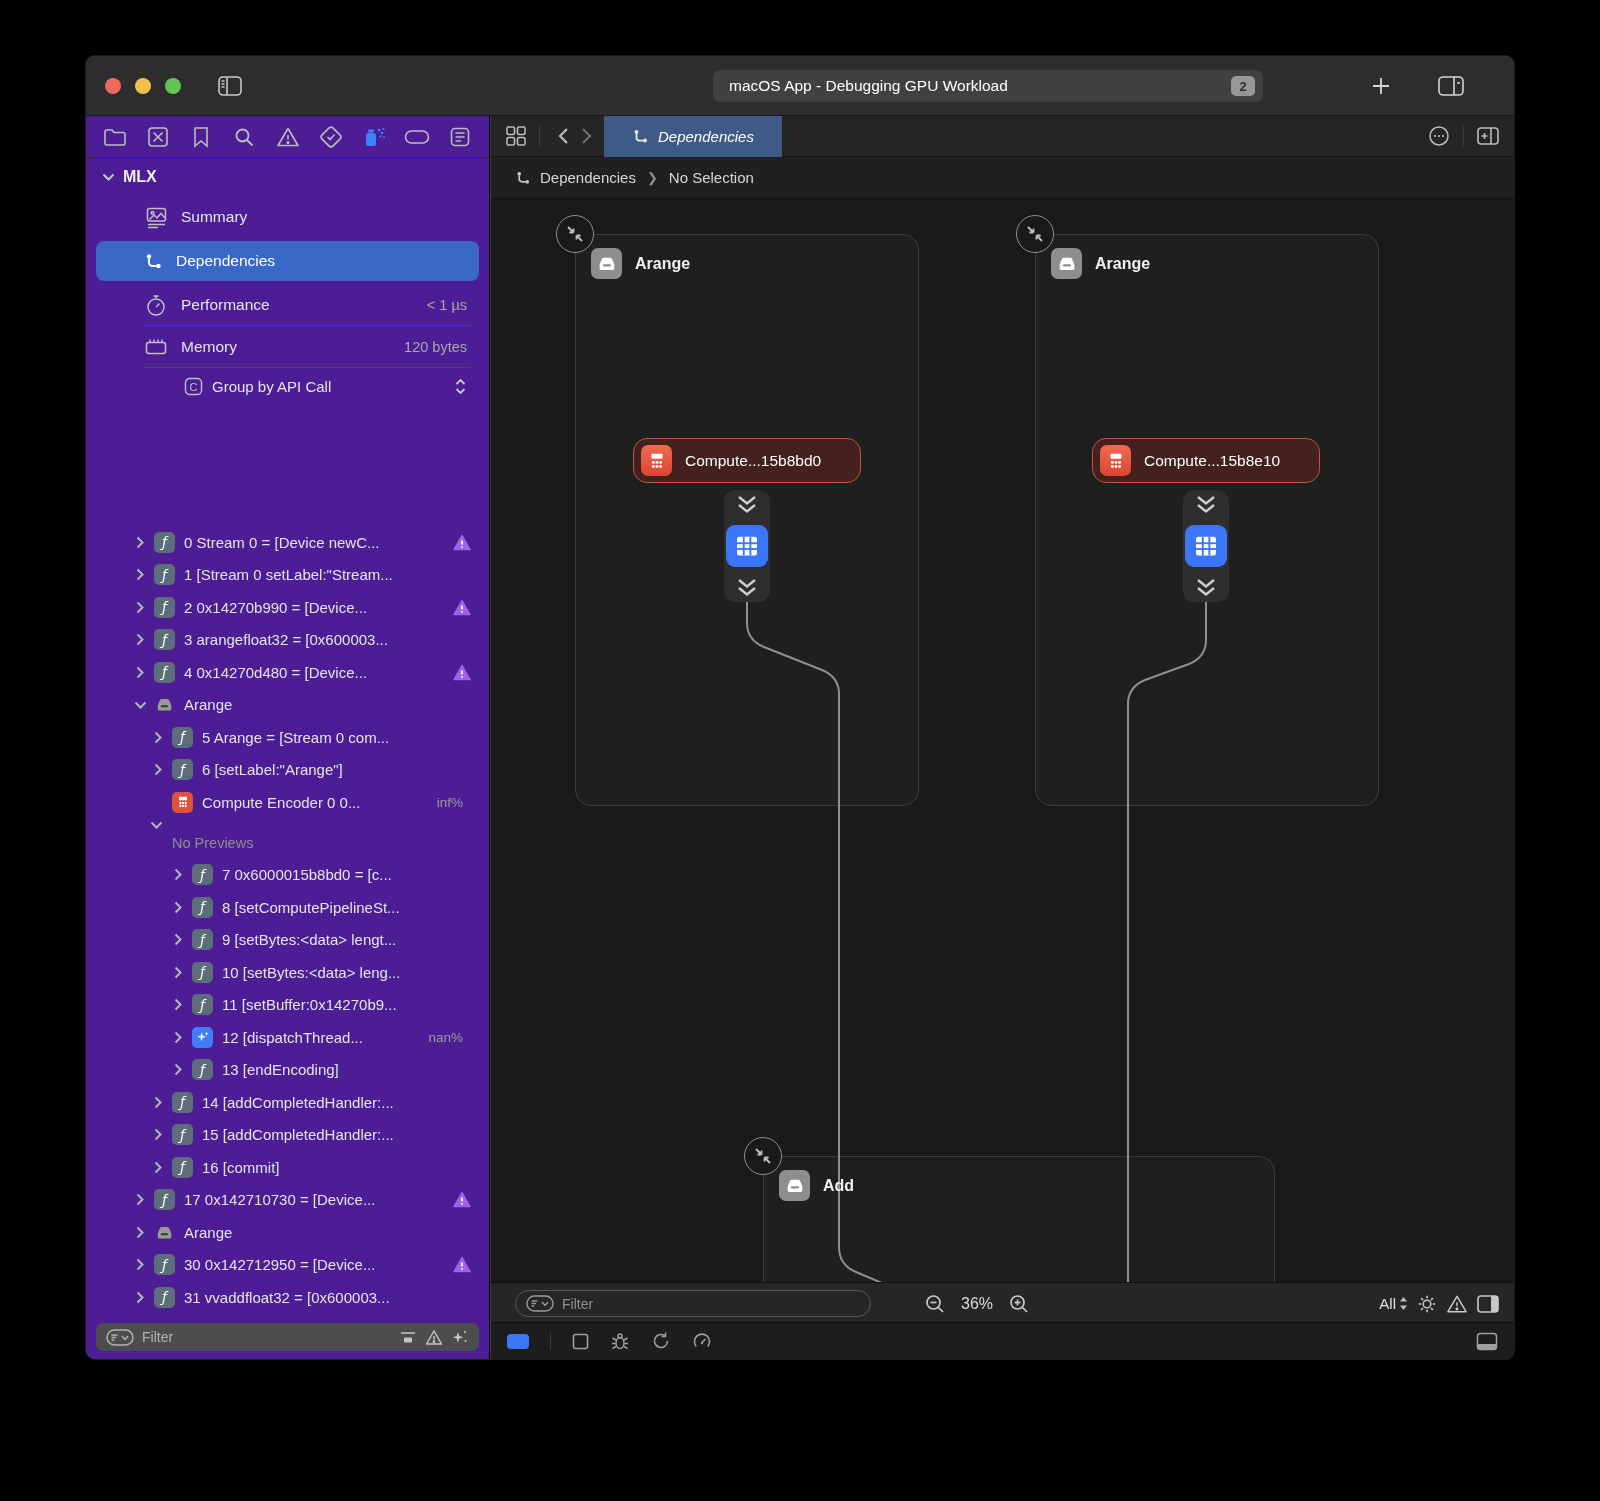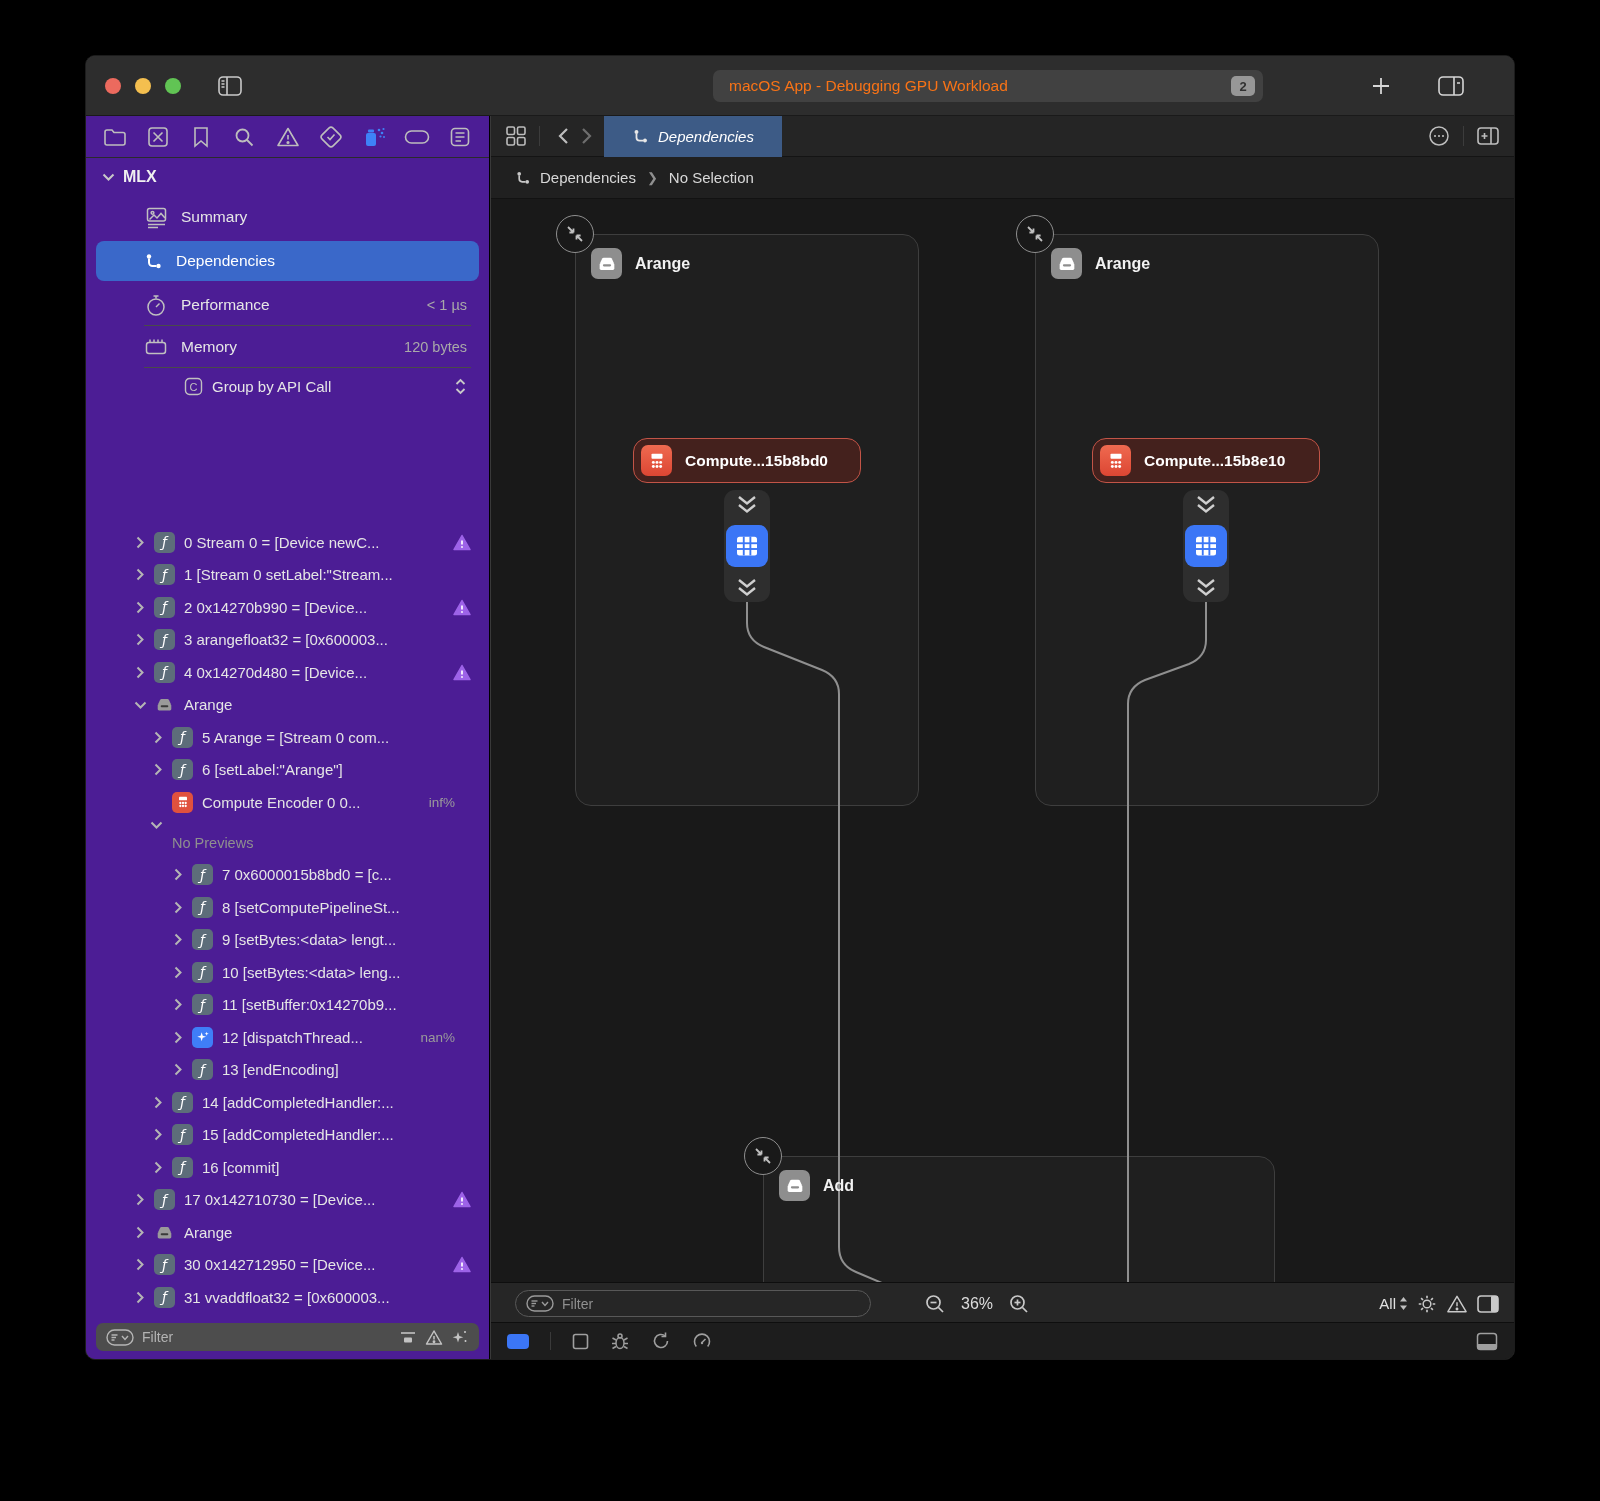--- a/index.html
+++ b/index.html
@@ -12,21 +12,21 @@
 
   
   .titlebar { position:absolute; left:0; top:0; width:100%; height:60px; background:#2d2d2d; border-bottom:1px solid #1a1a1a; }
   .tl { position:absolute; top:22px; width:16px; height:16px; border-radius:50%; }
   .tl.red { left:19px; background:#ec6a5e; }
   .tl.yellow { left:49px; background:#f4bf4f; }
   .tl.green { left:79px; background:#61c454; }
   .tbicon { position:absolute; top:20px; color:#c9c9c9; }
   .title-pill { position:absolute; left:627px; top:14px; width:550px; height:32px; background:#414141; border-radius:7px;
     display:flex; align-items:center; padding:0 8px 0 16px; }
-  .title-text { font-size:15.5px; color:#f97316; flex:1; white-space:nowrap; overflow:hidden; }
+  .title-text { font-size:15.5px; color:#ffffff; flex:1; white-space:nowrap; overflow:hidden; }
   .title-badge { min-width:24px; height:20px; border-radius:5px; background:#979797; color:#323232; font-size:13px; font-weight:bold;
     display:flex; align-items:center; justify-content:center; padding:0 6px; }
 
   
   .sidebar { position:absolute; left:0; top:60px; width:404px; bottom:0; background:#4c1d95; border-right:1px solid #000; }
   .navstrip { height:42px; display:flex; align-items:center; justify-content:space-between; padding:0 16px; border-bottom:1px solid #2b2b2b; }
   .navstrip .nbtn { width:26px; height:26px; display:flex; align-items:center; justify-content:center; }
 
   .mlxrow { height:38px; display:flex; align-items:center; padding-left:16px; gap:8px; color:#f0f0f0; font-size:16px; font-weight:bold; }
   .srow { height:42px; display:flex; align-items:center; padding:0 22px 0 58px; gap:13px; color:#e6e6e6; font-size:15.5px; position:relative; }
@@ -42,21 +42,21 @@
   .trow { height:32.5px; display:flex; align-items:center; padding-right:18px; color:#e5e5e5; font-size:15px; white-space:nowrap; }
   .ind1 { padding-left:46px; } .ind2 { padding-left:64px; } .ind3 { padding-left:84px; }
   .chev { width:16px; display:flex; justify-content:center; flex:0 0 16px; }
   .fnicon { width:21px; height:21px; background:#5d6d7a; border-radius:5px; color:#fff; font-style:italic;
     font-family:"DejaVu Sans", sans-serif; font-size:14px; display:flex; align-items:center; justify-content:center; flex:0 0 21px; }
   .bicon { width:21px; height:21px; border-radius:5px; display:flex; align-items:center; justify-content:center; flex:0 0 21px; }
   .enc-bg { background:#e0513e; } .spark-bg { background:#3f7ef8; }
   .ticon-wrap { margin:0 9px 0 6px; display:flex; }
   .tlabel { overflow:hidden; }
   .flex1 { flex:1; }
-  .tval { color:#9b9b9b; font-size:13.5px; margin-right:16px; }
+  .tval { color:#9b9b9b; font-size:13.5px; margin-right:8px; }
   .tnote { height:40px; position:relative; color:#8f8f8f; font-size:14.5px; }
   .tnote .ndisc { position:absolute; left:64px; top:2px; }
   .tnote .nlab { position:absolute; left:86px; top:16px; }
 
   .sfilter { position:absolute; left:10px; right:10px; bottom:8px; height:28px; background:#4d4d4d; border-radius:7px;
     display:flex; align-items:center; padding:0 10px; gap:8px; }
   .sfilter input { background:transparent; border:none; outline:none; color:#e0e0e0; font-size:14px; flex:1; font-family:inherit; }
   .sfilter input::placeholder { color:#b3b3b3; }
 
   
@@ -75,21 +75,21 @@
   #groupB { left:544px; top:35px; width:344px; height:572px; }
   #groupC { left:272px; top:957px; width:512px; height:360px; }
   .edges { position:absolute; left:0; top:0; z-index:5; }
   .ghead { position:absolute; display:flex; align-items:center; gap:13px; z-index:10; color:#f2f2f2; font-size:16px; font-weight:bold; }
   .gicon { width:31px; height:31px; border-radius:7px; background:#8e8e8e; display:flex; align-items:center; justify-content:center; }
   .ccirc { position:absolute; width:38px; height:38px; border-radius:50%; border:1.5px solid #8f8f8f; background:#191919;
     display:flex; align-items:center; justify-content:center; z-index:12; }
   .pill { position:absolute; width:228px; height:45px; border-radius:14px; background:#44211d; border:1.5px solid #c25447;
     display:flex; align-items:center; gap:13px; padding:0 10px 0 7px; z-index:10; }
   .pill .picon { width:31px; height:31px; border-radius:7px; background:linear-gradient(#ef6a50,#dc4633); display:flex; align-items:center; justify-content:center; }
-  .pill .plabel { color:#fff; font-size:15.5px; font-weight:bold; white-space:nowrap; }
+  .pill .plabel { color:#fff; font-size:15.5px; font-weight:normal; white-space:nowrap; }
   .capsule { position:absolute; width:46px; height:112px; border-radius:11px; background:#2e2e2e;
     display:flex; flex-direction:column; align-items:center; justify-content:space-between; padding:5px 0; z-index:10; }
   .tblicon { width:42px; height:42px; border-radius:9px; background:#3b76f6; display:flex; align-items:center; justify-content:center; }
 
   .toolbar { position:absolute; left:0; right:0; bottom:36px; height:41px; background:#262626; border-top:1px solid #0e0e0e; border-bottom:1px solid #0e0e0e; }
   .tfilter { position:absolute; left:24px; top:7px; width:356px; height:27px; border:1px solid #585858; border-radius:13.5px;
     display:flex; align-items:center; gap:8px; padding:0 10px; }
   .tfilter input { background:transparent; border:none; outline:none; color:#ddd; font-size:14px; flex:1; font-family:inherit; }
   .tfilter input::placeholder { color:#8f8f8f; }
   .zoomctl { position:absolute; left:433px; top:0; height:41px; display:flex; align-items:center; gap:15px; color:#dcdcdc; font-size:16px; }

